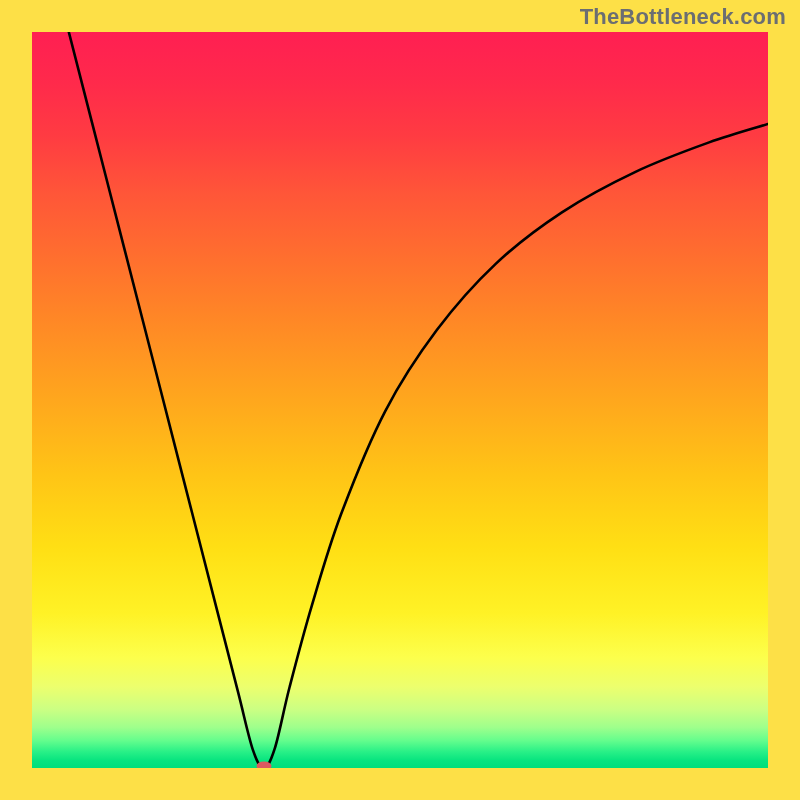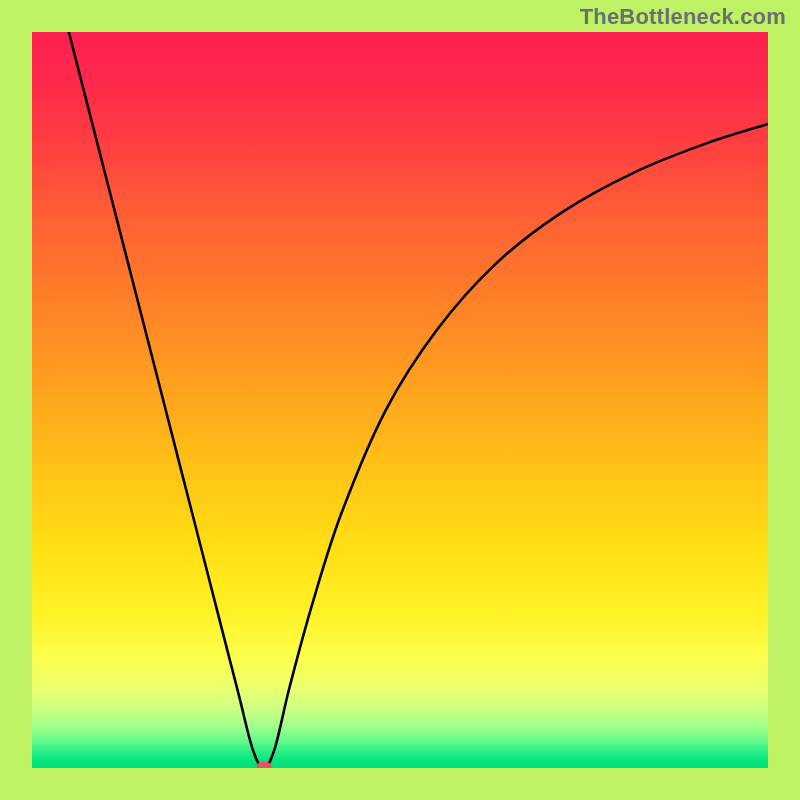--- a/index.html
+++ b/index.html
@@ -1,20 +1,20 @@
 <!DOCTYPE html>
 <html><head>
 <meta charset="utf-8">
 <style>
   * { margin: 0; padding: 0; box-sizing: border-box; }
   html, body { width: 800px; height: 800px; overflow: hidden; background: #000; }
   .container {
     width: 800px;
     height: 800px;
-    background: #bef264;
+    background: #fde047;
     position: relative;
     padding-left: 37px;
   }
   .watermark {
     position: absolute;
     top: 4px;
     right: 14px;
     color: #6b6e72;
     font-family: Arial, Helvetica, sans-serif;
     font-size: 22px;

